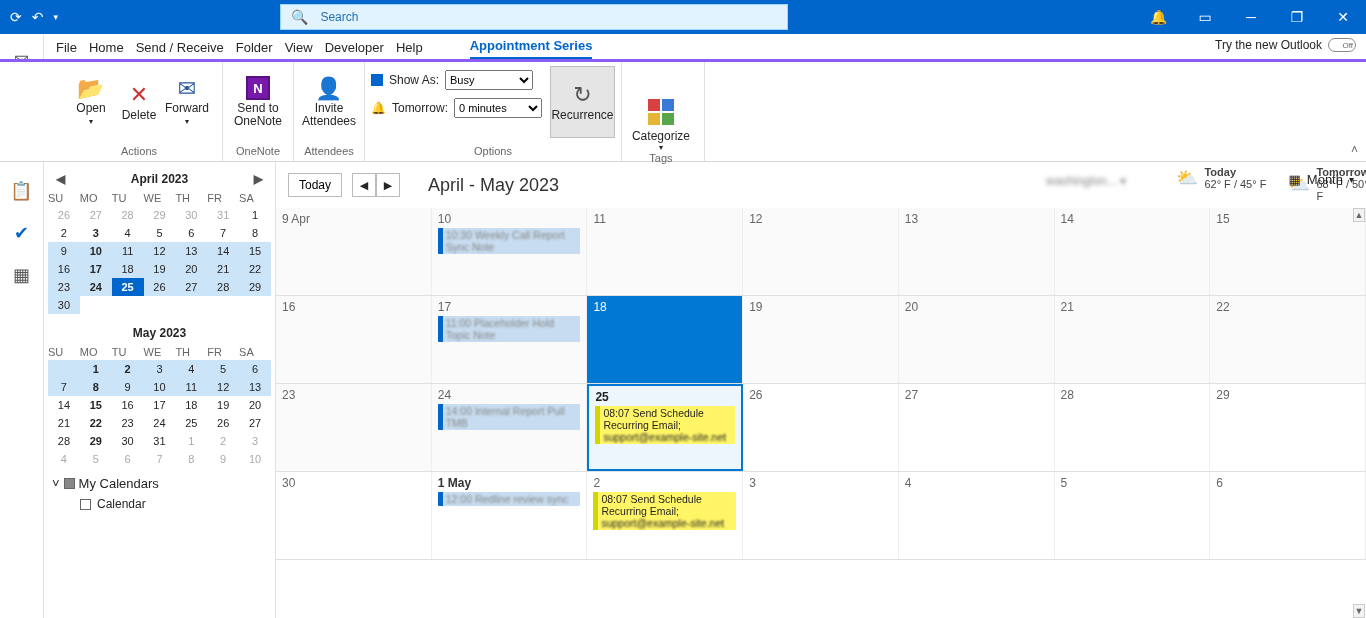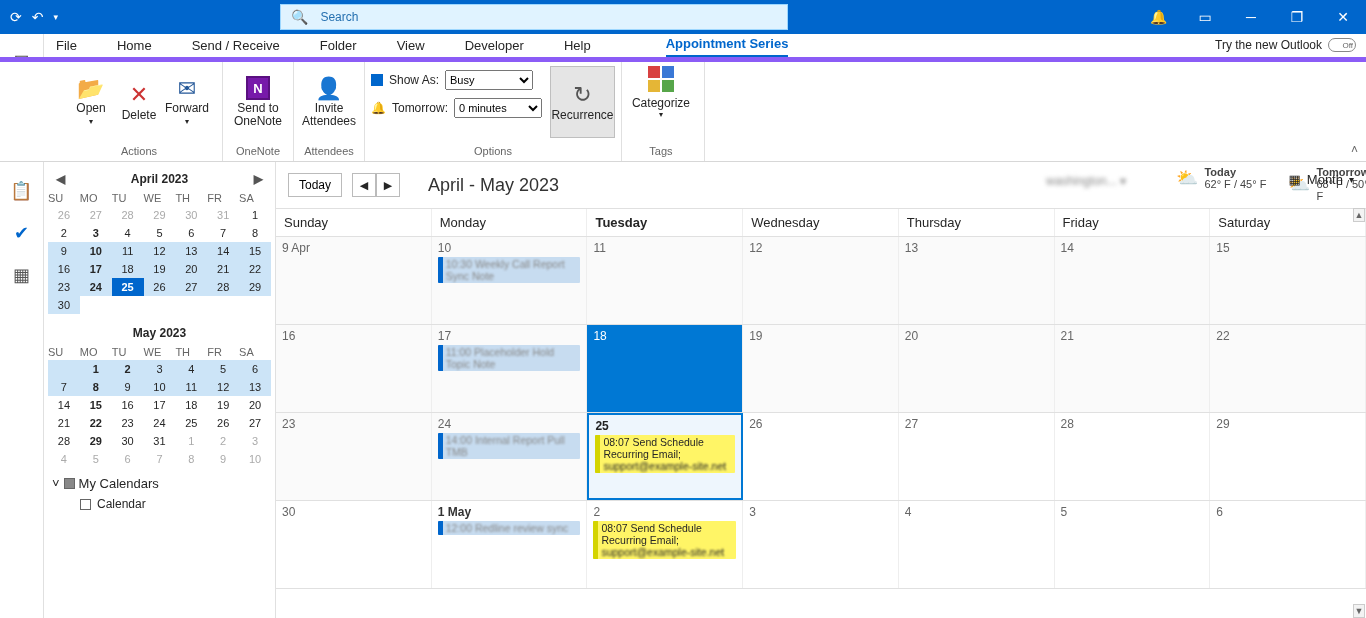--- a/index.html
+++ b/index.html
@@ -10,21 +10,21 @@
   .titlebar .qat { display: flex; align-items: center; gap: 10px; padding: 0 10px; }
   .titlebar .qat span { font-size: 14px; }
   .titlebar .search { position: absolute; left: 280px; top: 4px; width: 508px; height: 26px; background: #e0f3ff; border: 1px solid #9dd7ff; display: flex; align-items: center; padding: 0 10px; color: #2570b0; }
   .titlebar .search .mag { margin-right: 12px; font-size: 14px; }
   .titlebar .win { position: absolute; right: 0; top: 0; height: 34px; display: flex; align-items: center; }
   .titlebar .win span { width: 46px; text-align: center; font-size: 14px; }
   .titlebar .bell { width: 34px; text-align: center; font-size: 16px; }
   .titlebar .notif-extra { width: 34px; text-align: center; font-size: 14px; }
 
   
-  .tabrow { height: 28px; border-bottom: 5px solid #8b5cf6; display: flex; align-items: flex-end; padding-left: 56px; gap: 40px; font-size: 13px; position: relative; }
+  .tabrow { height: 28px; border-bottom: 3px solid #8b5cf6; display: flex; align-items: flex-end; padding-left: 56px; gap: 12px; font-size: 13px; position: relative; }
   .tabrow .tab { padding-bottom: 4px; cursor: default; }
   .tabrow .tab.active { color: #0066cc; border-bottom: 2px solid #0066cc; font-weight: 600; margin-left: 35px; }
   .tabrow .try { position: absolute; right: 10px; top: 4px; display: flex; align-items: center; gap: 6px; font-size: 12px; }
   .toggle { width: 28px; height: 14px; border: 1px solid #888; border-radius: 8px; display: inline-flex; align-items: center; justify-content: flex-end; font-size: 8px; padding: 0 2px; color: #666; }
 
   
   .ribbon { height: 100px; border-bottom: 1px solid #d7d7d7; display: flex; align-items: stretch; position: relative; padding-left: 56px; background: #fff; }
   .ribgroup { border-right: 1px solid #e0e0e0; padding: 4px 10px 2px 10px; display: flex; flex-direction: column; justify-content: space-between; align-items: center; }
   .ribgroup .label { font-size: 11px; color: #666; padding-bottom: 2px; }
   .bigbtn { display: flex; flex-direction: column; align-items: center; justify-content: center; width: 50px; height: 70px; text-align: center; font-size: 12px; line-height: 13px; }
@@ -32,21 +32,21 @@
   .bigbtn.small { width: 42px; }
   .row3 { display: flex; gap: 2px; }
   .onenote-ic { width: 24px; height: 24px; background: #7719aa; color: #fff; display: flex; align-items: center; justify-content: center; font-weight: bold; border: 2px solid #5a1080; font-size: 13px; }
   .recurrence { width: 65px; height: 72px; background: #e5e5e5; border: 1px solid #bfbfbf; display: flex; flex-direction: column; align-items: center; justify-content: center; font-size: 12px; }
   .recurrence .ic { font-size: 22px; color: #555; }
   .opts { display: flex; flex-direction: column; gap: 8px; padding: 4px 0; }
   .optrow { display: flex; align-items: center; gap: 6px; }
   .optrow select { height: 20px; font-size: 11px; width: 88px; }
   .tagsrow { display: flex; flex-direction: column; gap: 4px; font-size: 12px; padding: 2px 0 0 6px; }
   .tagsrow .r { display: flex; align-items: center; gap: 6px; }
-  .catbtn { display: flex; flex-direction: column; align-items: center; width: 58px; }
+  .catbtn { display: flex; flex-direction: column; align-items: center; width: 58px; margin-top: 33px; }
   .catbtn .sq { display: grid; grid-template-columns: 12px 12px; grid-template-rows: 12px 12px; gap: 2px; }
   .catbtn .sq span:nth-child(1){background:#d84141}.catbtn .sq span:nth-child(2){background:#3a78d6}.catbtn .sq span:nth-child(3){background:#e5b636}.catbtn .sq span:nth-child(4){background:#57a64a}
   .collapse-rib { position: absolute; right: 8px; bottom: 4px; font-size: 12px; color: #666; }
 
   
   .rail { position: absolute; left: 0; top: 34px; width: 44px; height: 584px; border-right: 1px solid #e0e0e0; display: flex; flex-direction: column; align-items: center; gap: 20px; padding-top: 16px; color: #555; font-size: 18px; background: #fff; }
   .rail .item.active { color: #0066cc; border-left: 3px solid #0066cc; width: 100%; text-align: center; padding: 2px 0; }
   .rail .item { width: 100%; text-align: center; }
 
   
@@ -417,29 +417,20 @@
           </div>
       </div>
 
       <div class="viewpick">
         <span>▦</span>
         <span>Month</span>
         <span style="font-size:10px;">▾</span>
       </div>
     </div>
 
-    <div class="dayhdr">
-      <div>Sunday</div>
-        <div>Monday</div>
-        <div class="today">Tuesday</div>
-        <div>Wednesday</div>
-        <div>Thursday</div>
-        <div>Friday</div>
-        <div>Saturday</div>
-    </div>
 
     <div class="weeks">
       <div class="week">
         <div class="cell pastbg">
             <div class="dn">9 Apr</div>
           </div>
         <div class="cell pastbg">
             <div class="dn">10</div>
           <div class="appt blue">
               <div class="bar"></div>

